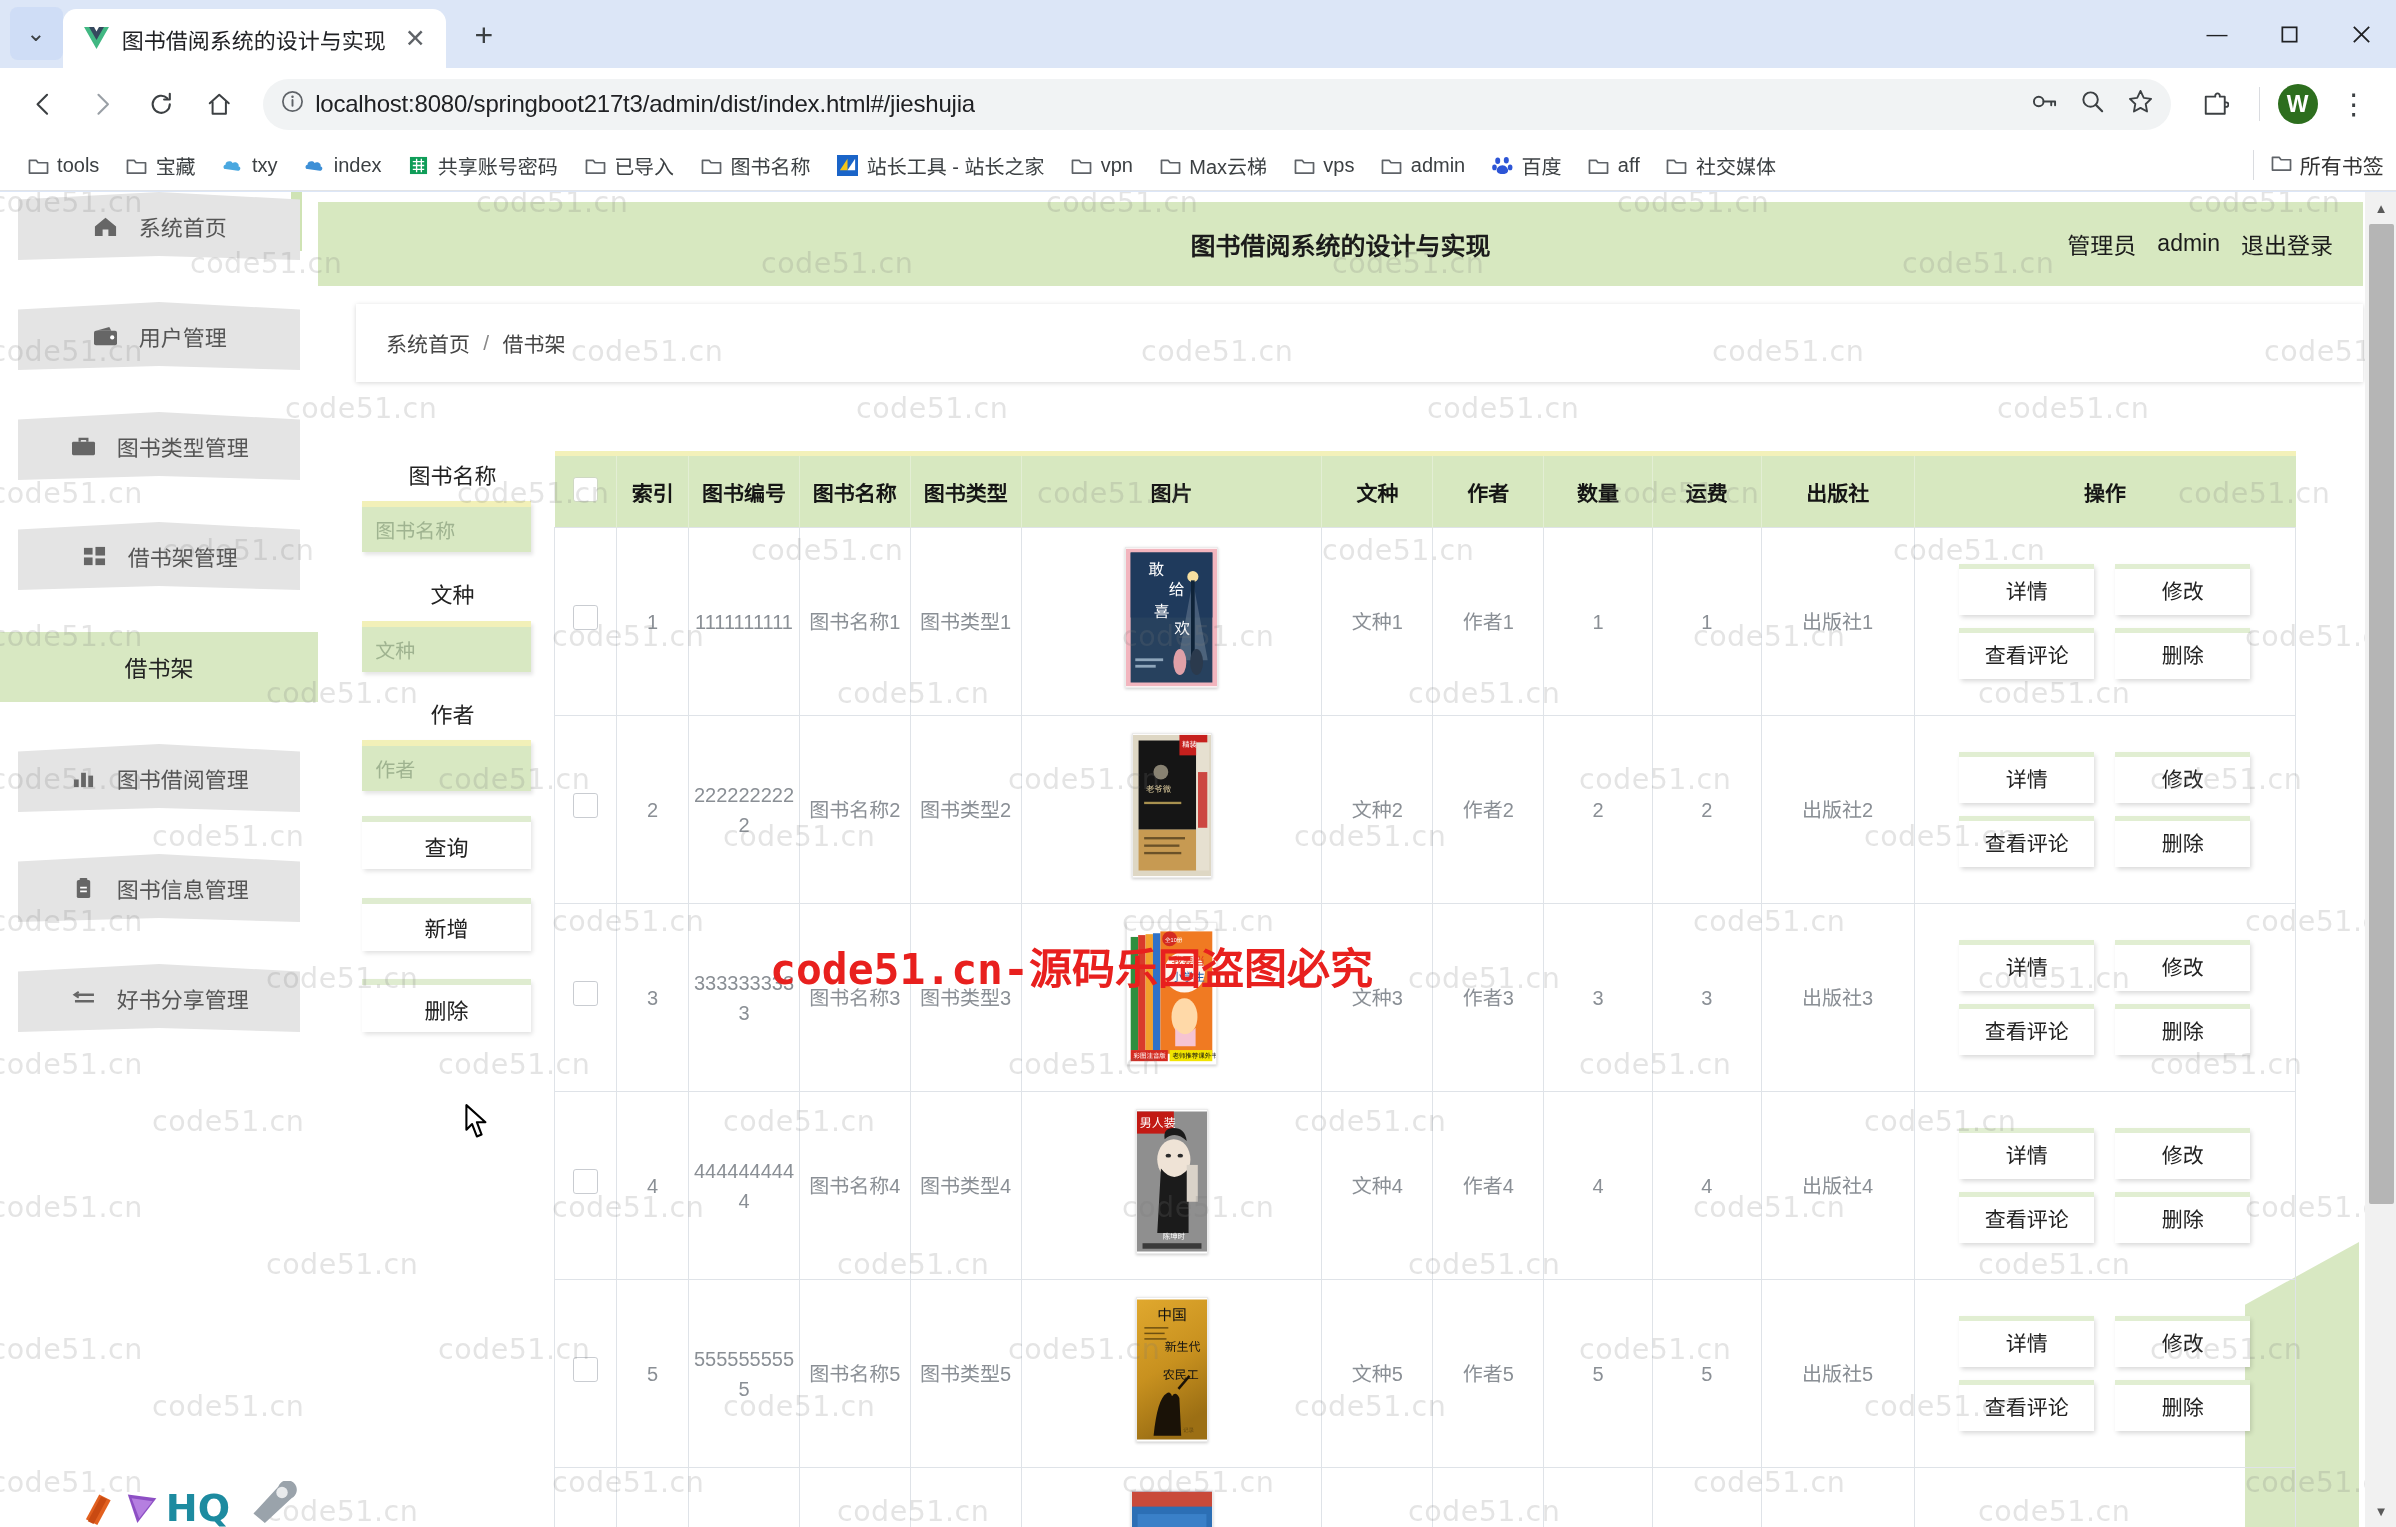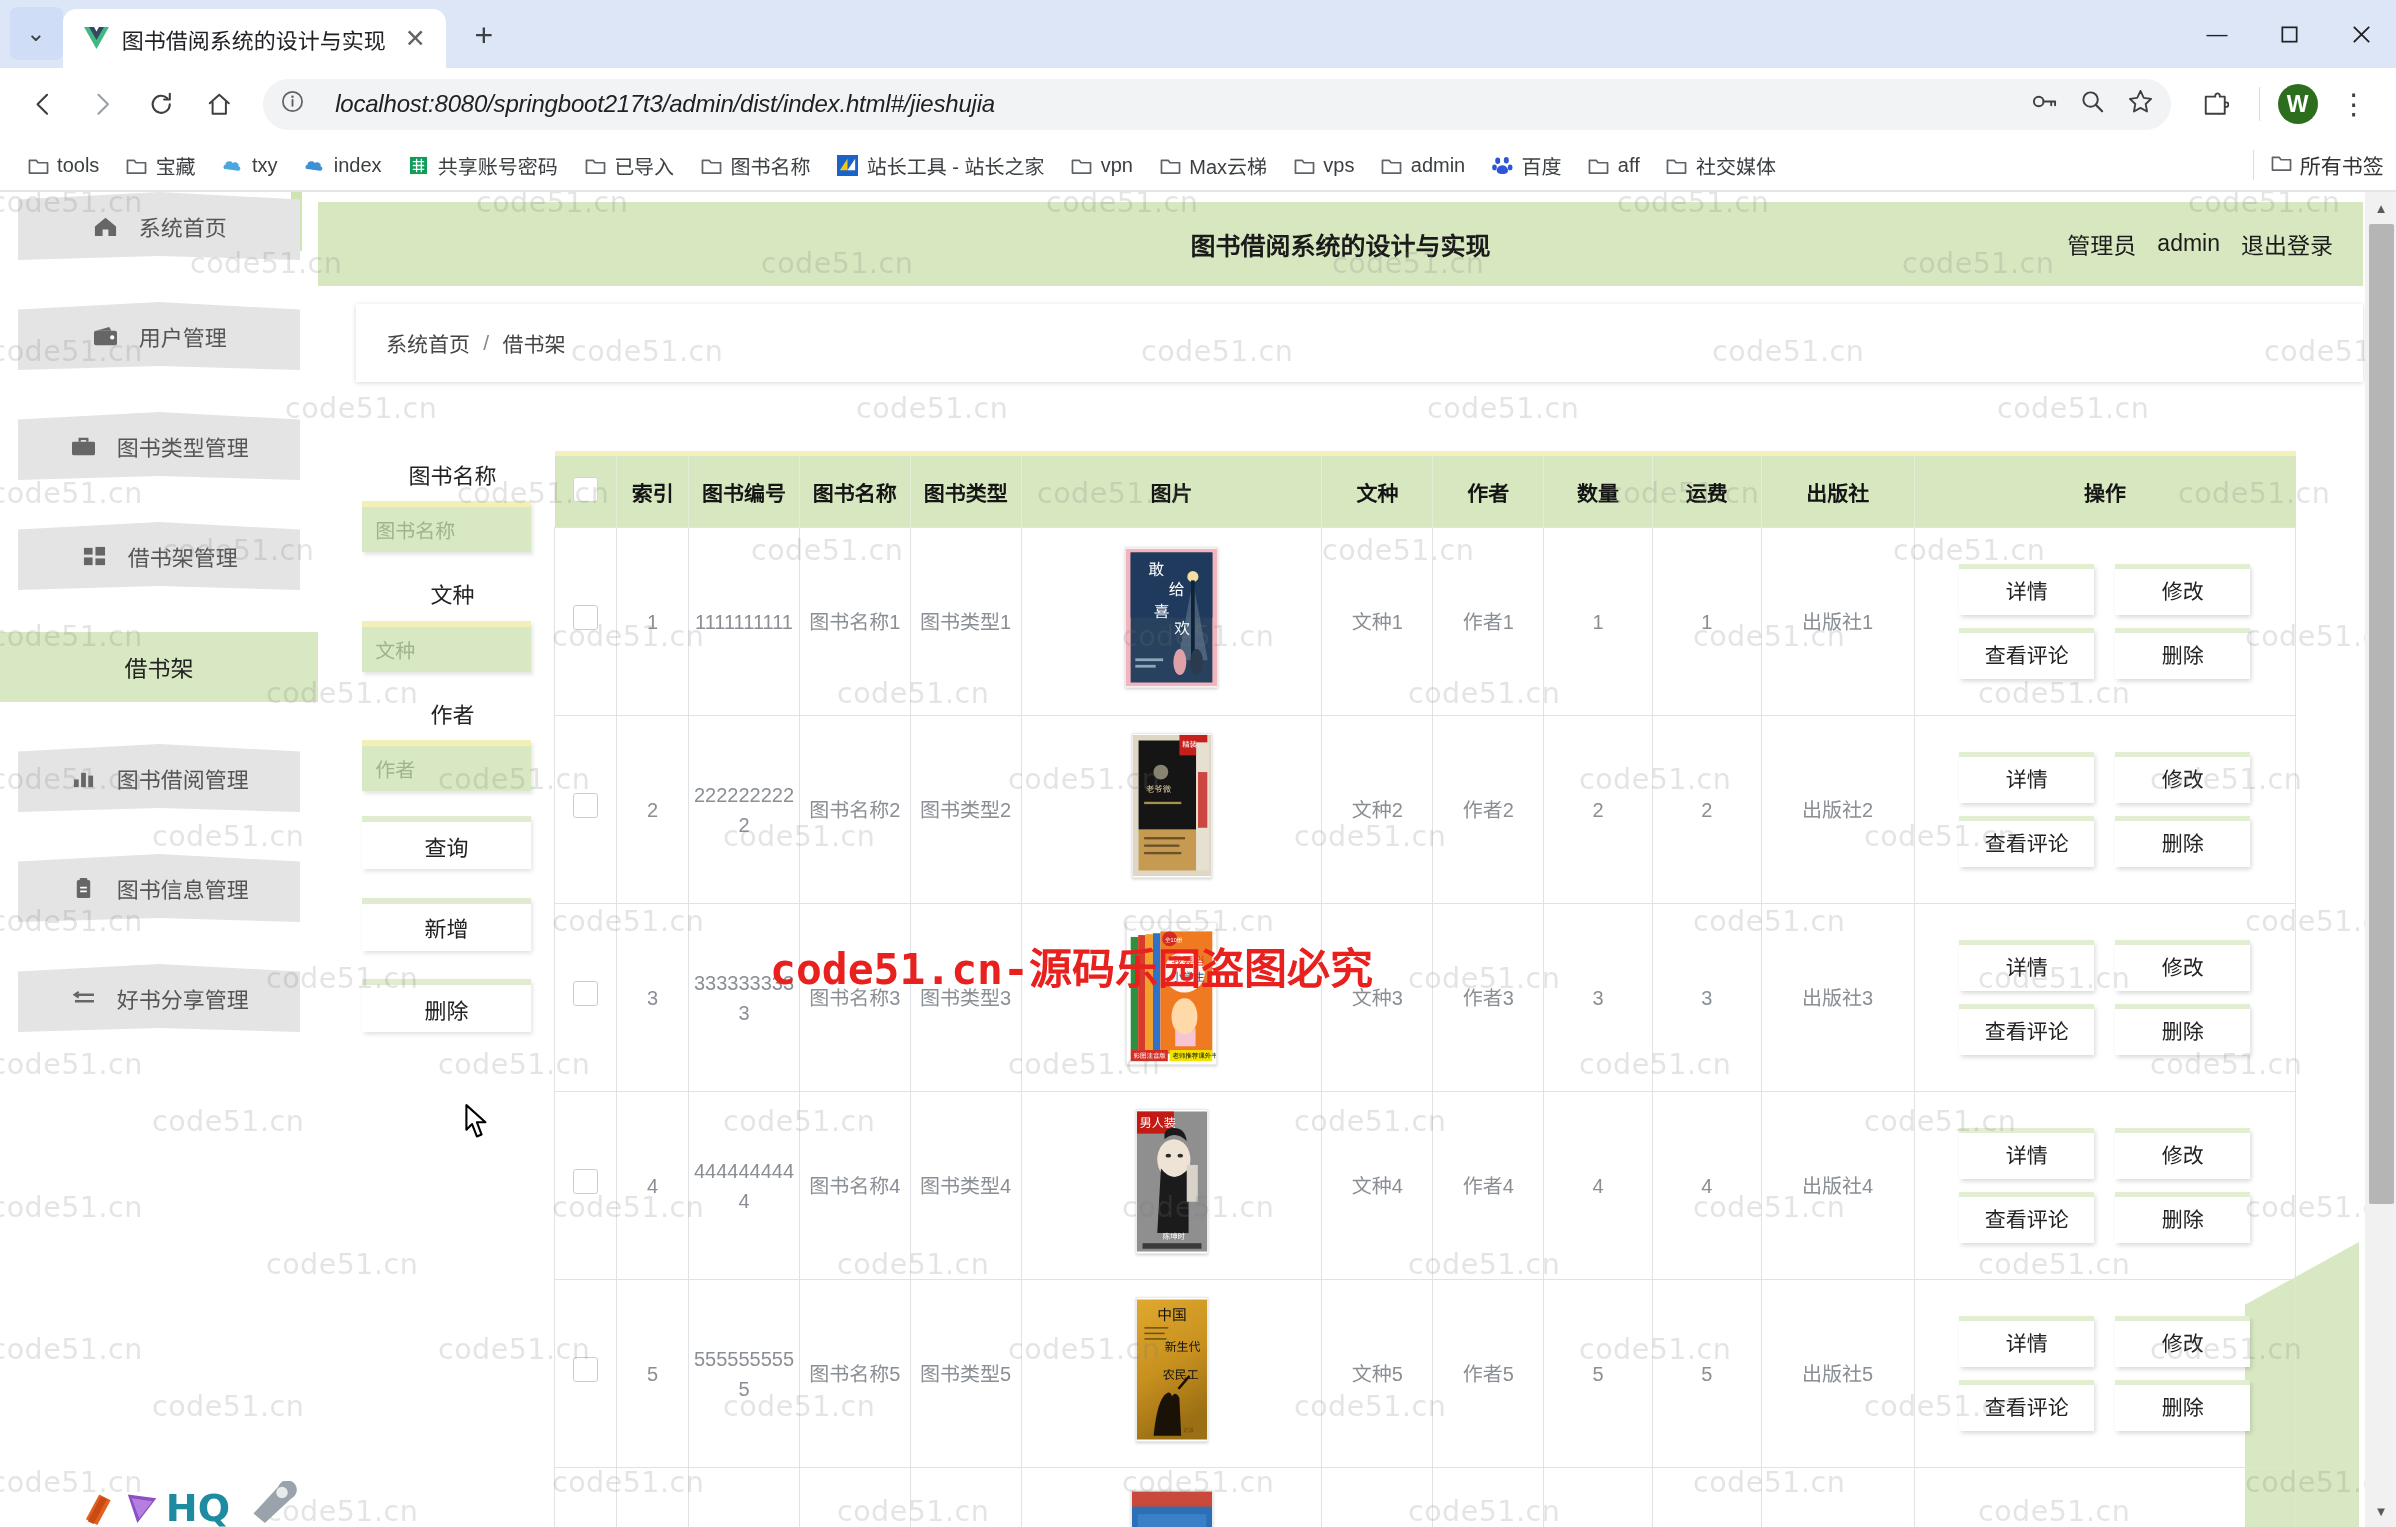--- a/index.html
+++ b/index.html
@@ -24,21 +24,21 @@
   .tab-title { flex:1; font-size:22px; color:#202124; white-space:nowrap; overflow:hidden; text-overflow:ellipsis; }
   .tab-close { width:32px; height:32px; display:flex; align-items:center; justify-content:center; color:#5f6368; font-size:25px; border-radius:50%; }
   .newtab { width:49px; height:49px; margin:0 0 7.6px 13.3px; display:flex; align-items:center; justify-content:center; color:#3c4043; font-size:32px; border-radius:50%; }
   .wincontrols { position:absolute; right:0; top:0; height:68px; display:flex; align-items:center; }
   .wincontrols div { width:72px; height:68px; display:flex; align-items:center; justify-content:center; color:#202124; }
 
   .navbar { height:72px; background:#fff; display:flex; align-items:center; gap:5.7px; padding:0 17px; }
   .navbtn { width:53px; height:53px; border-radius:50%; display:flex; align-items:center; justify-content:center; color:#3c4043; }
   .omnibox {
     flex:1; height:51px; background:#f1f3f4; border-radius:26px; margin:0 11.4px;
-    display:flex; align-items:center; padding:0 17px; gap:30px; min-width:0;font-style:italic;
+    display:flex; align-items:center; padding:0 17px; gap:10px; min-width:0;
   }
   .omni-url { font-size:24px; color:#202124; white-space:nowrap; overflow:hidden; text-overflow:ellipsis; letter-spacing:-0.2px; }
   .omni-right { display:flex; align-items:center; gap:21px; margin-left:auto; padding-left:19px; }
   .nav-right { display:flex; align-items:center; gap:9.5px; }
   .avatar-w { width:40px; height:40px; border-radius:50%; background:#2d6e1e; color:#fff; display:flex; align-items:center; justify-content:center; font-size:23px; font-weight:600; }
   .vdivider { width:1.9px; height:34px; background:#dadce0; margin:0 7.6px; }
 
   .bookmarks { height:51px; background:#fff; display:flex; align-items:center; padding:0 17px; gap:5.7px; border-bottom:1px solid #e2e4e7; position:relative; }
   .bm { display:flex; align-items:center; gap:8.6px; padding:5.7px 10.5px; border-radius:7.6px; white-space:nowrap; font-size:20px; color:#3c4043; }
   .bm .ico { width:21px; height:21px; flex:0 0 auto; display:flex; align-items:center; justify-content:center; }

